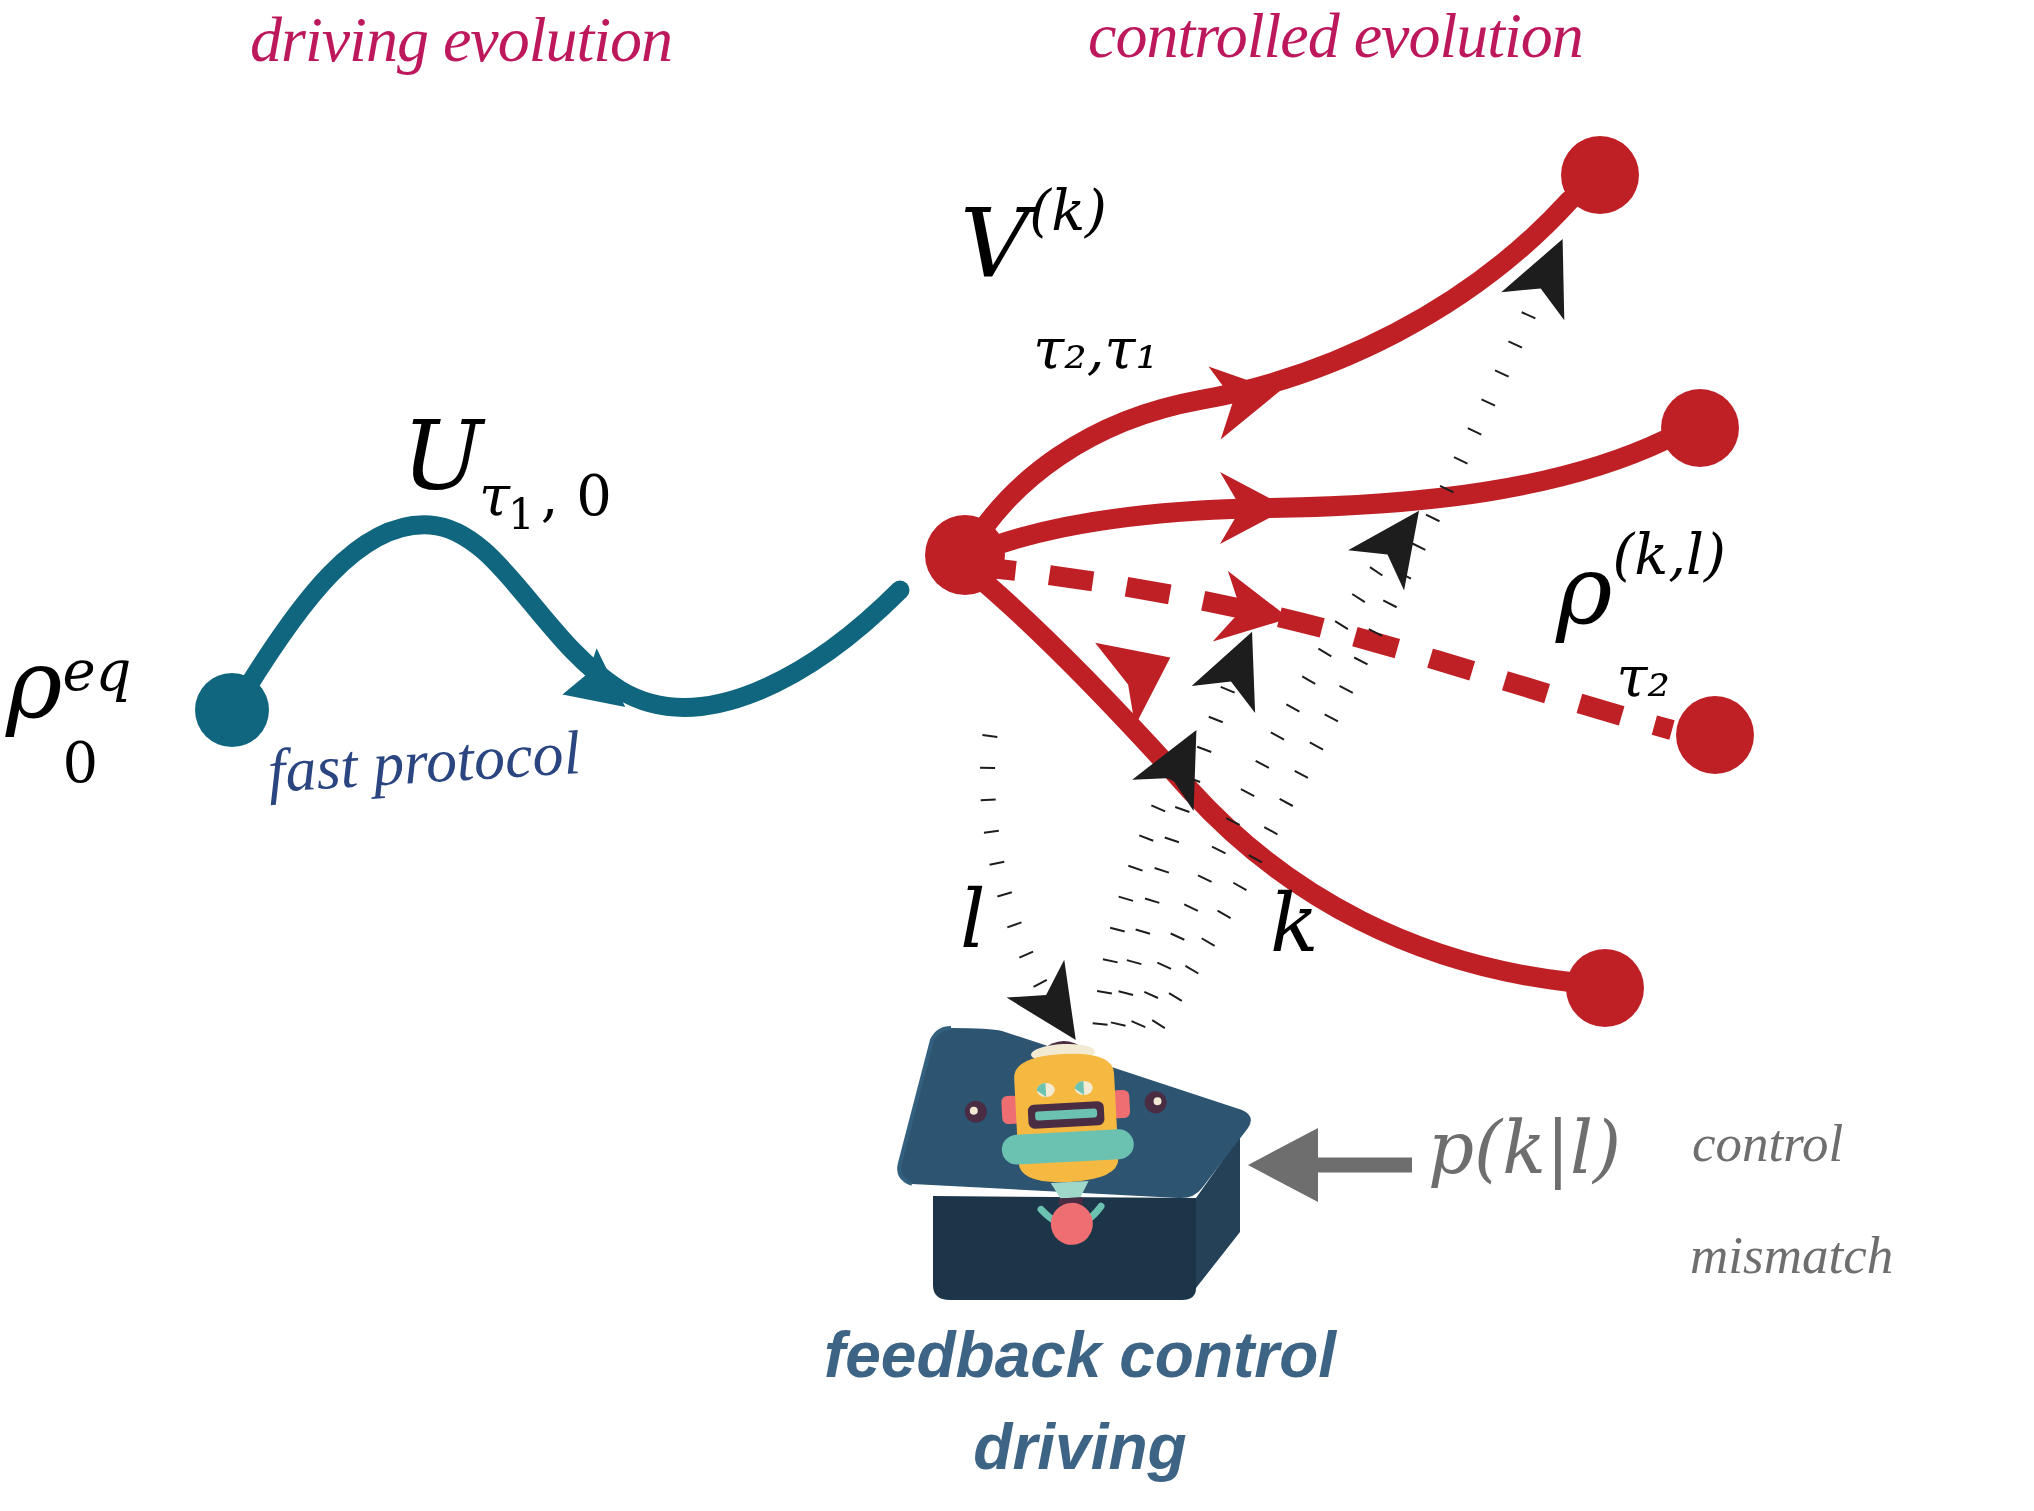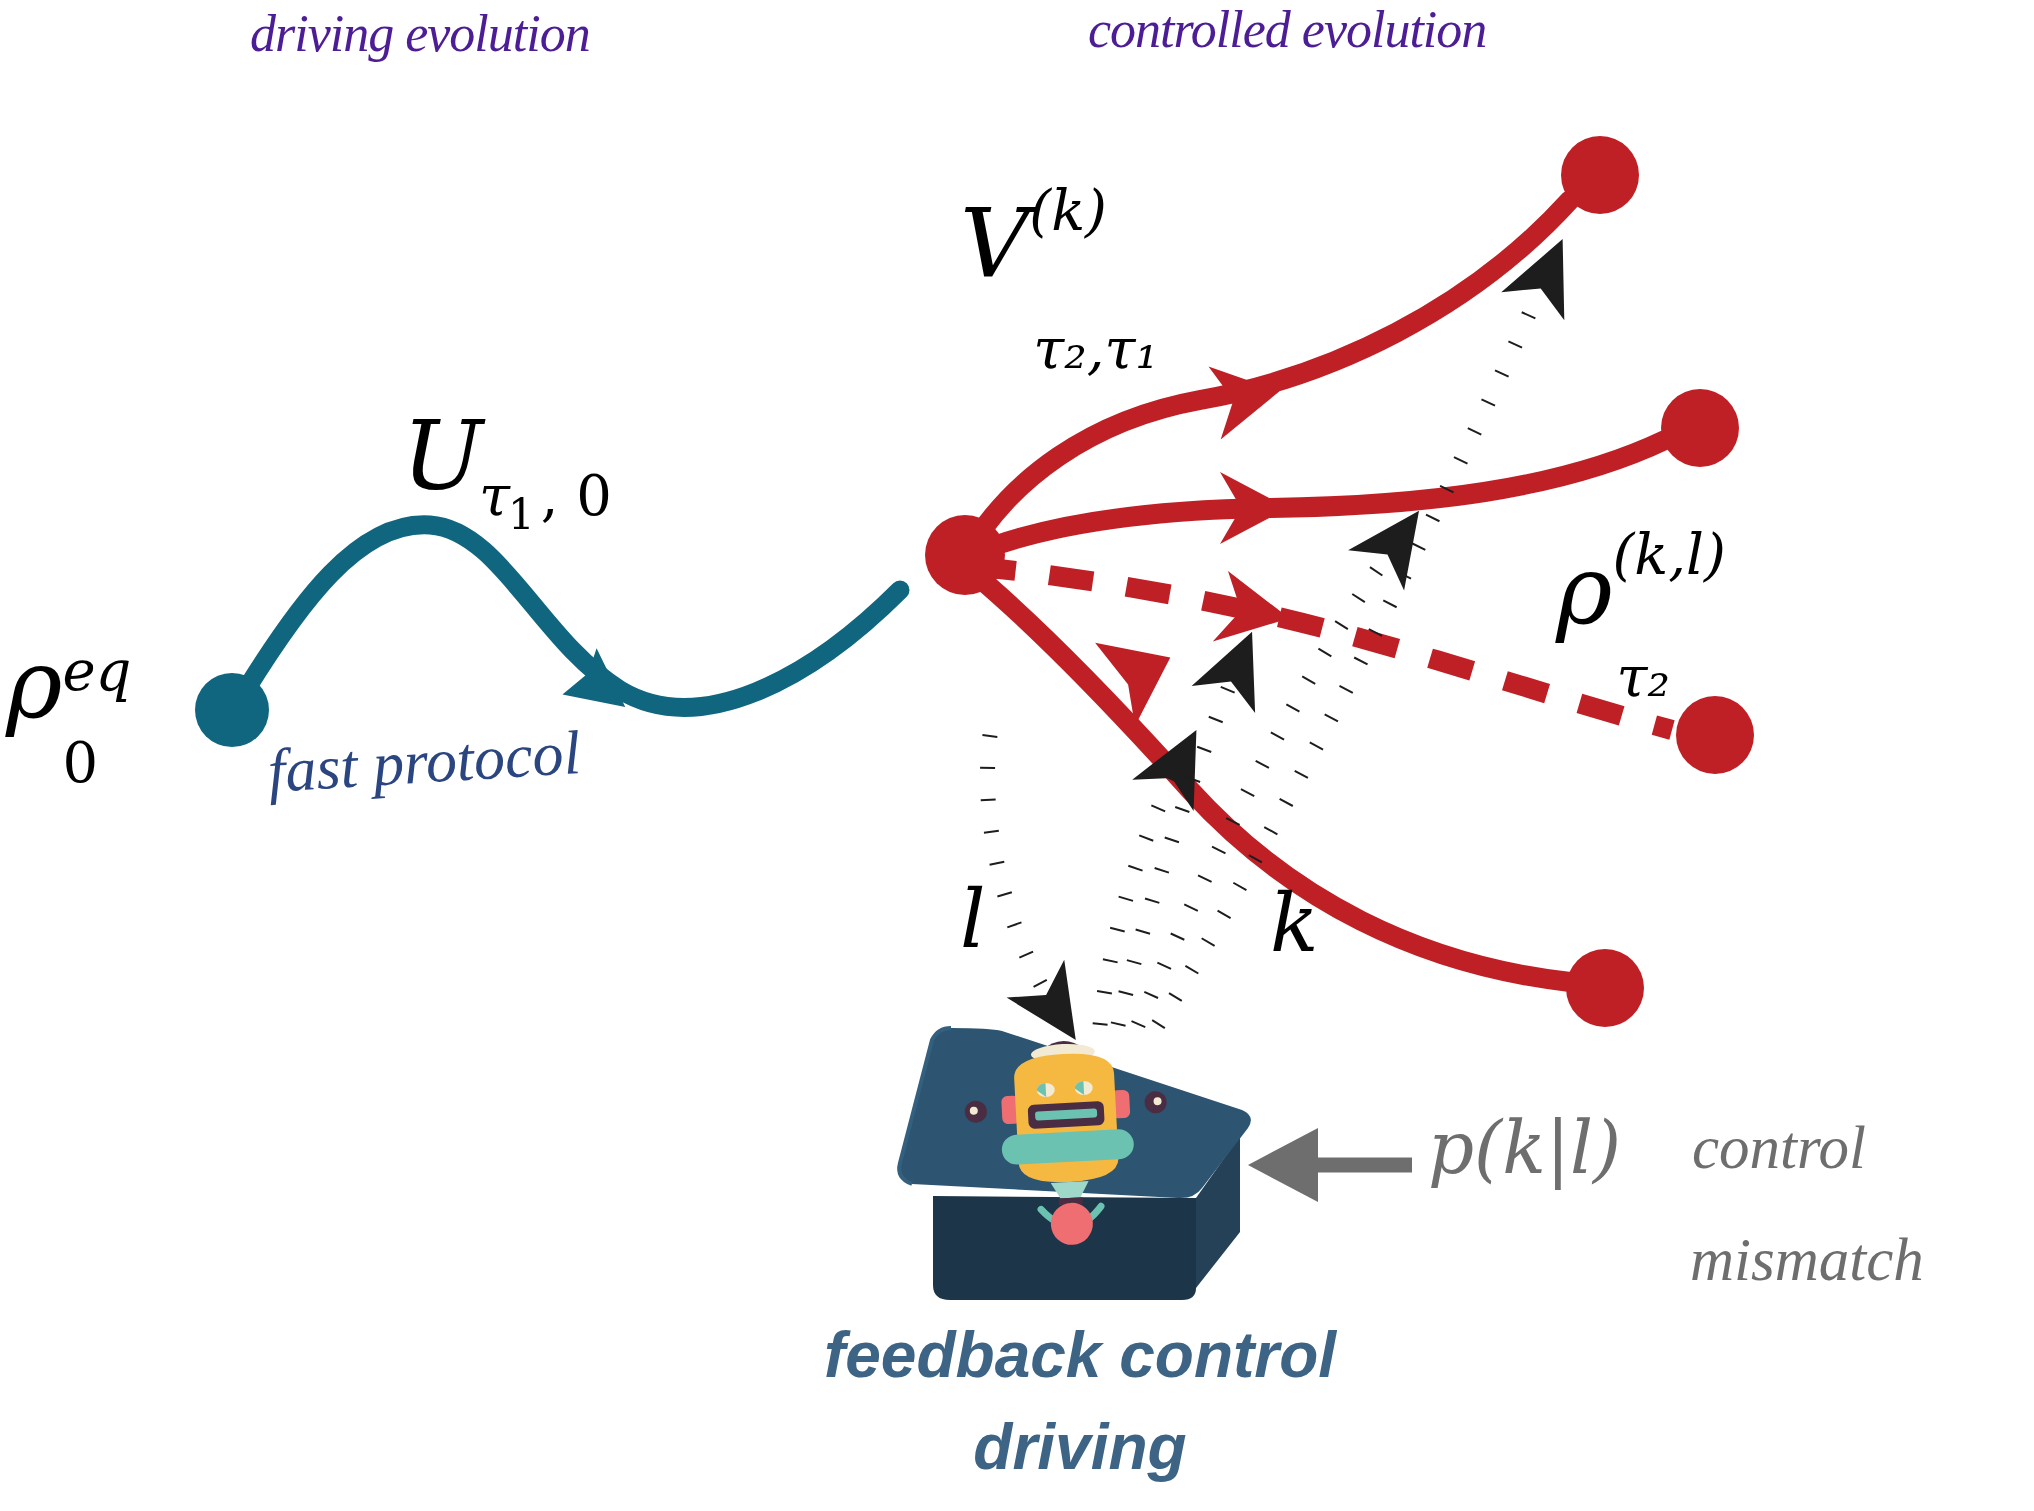--- a/index.html
+++ b/index.html
@@ -4,42 +4,42 @@
 <style>
   html,body{margin:0;padding:0;background:#ffffff;}
   body{width:2034px;height:1511px;position:relative;overflow:hidden;
        font-family:"Liberation Serif",serif;}
   #stage{position:absolute;left:0;top:0;width:2034px;height:1511px;}
   svg.layer{position:absolute;left:0;top:0;width:2034px;height:1511px;overflow:visible;}
   .lbl{position:absolute;white-space:nowrap;line-height:1;}
 
   
   .title{font-family:"Liberation Serif",serif;font-style:italic;font-weight:400;
-         font-size:52px;color:#4c1d95;letter-spacing:-1px;}
+         font-size:64px;color:#be185d;letter-spacing:-1px;}
 
   
   .math{font-family:"DejaVu Serif","Liberation Serif",serif;font-style:italic;color:#000;}
   .m-main{font-size:96px;}
   .m-sub{font-size:56px;position:relative;top:26px;left:-4px;}
 
   
   .stack{display:inline-block;vertical-align:middle;position:relative;
          width:0;height:0;}
   .stack span{position:absolute;left:0;font-size:56px;white-space:nowrap;}
   .stack .s-up{bottom:14px;}
   .stack .s-dn{top:22px;}
 
   
   .fastproto{font-family:"Liberation Serif",serif;font-style:italic;
              font-size:62px;color:#2a4580;transform:rotate(-3.5deg);
              transform-origin:left center;}
   .fcm{font-family:"Liberation Sans",sans-serif;font-style:italic;font-weight:bold;
        font-size:64px;color:#3d6484;text-align:center;line-height:1.18;}
   .mism{font-family:"Liberation Serif",serif;font-style:italic;
-        font-size:61px;color:#6e6e6e;line-height:1.25;}
+        font-size:53px;color:#6e6e6e;line-height:1.25;}
   .pkl{font-family:"DejaVu Serif","Liberation Serif",serif;font-style:italic;
        font-size:72px;color:#6e6e6e;}
 </style>
 </head>
 <body>
 
 <div id="stage">
 
   <svg class="layer" viewBox="0 0 2034 1511">
     <defs>

